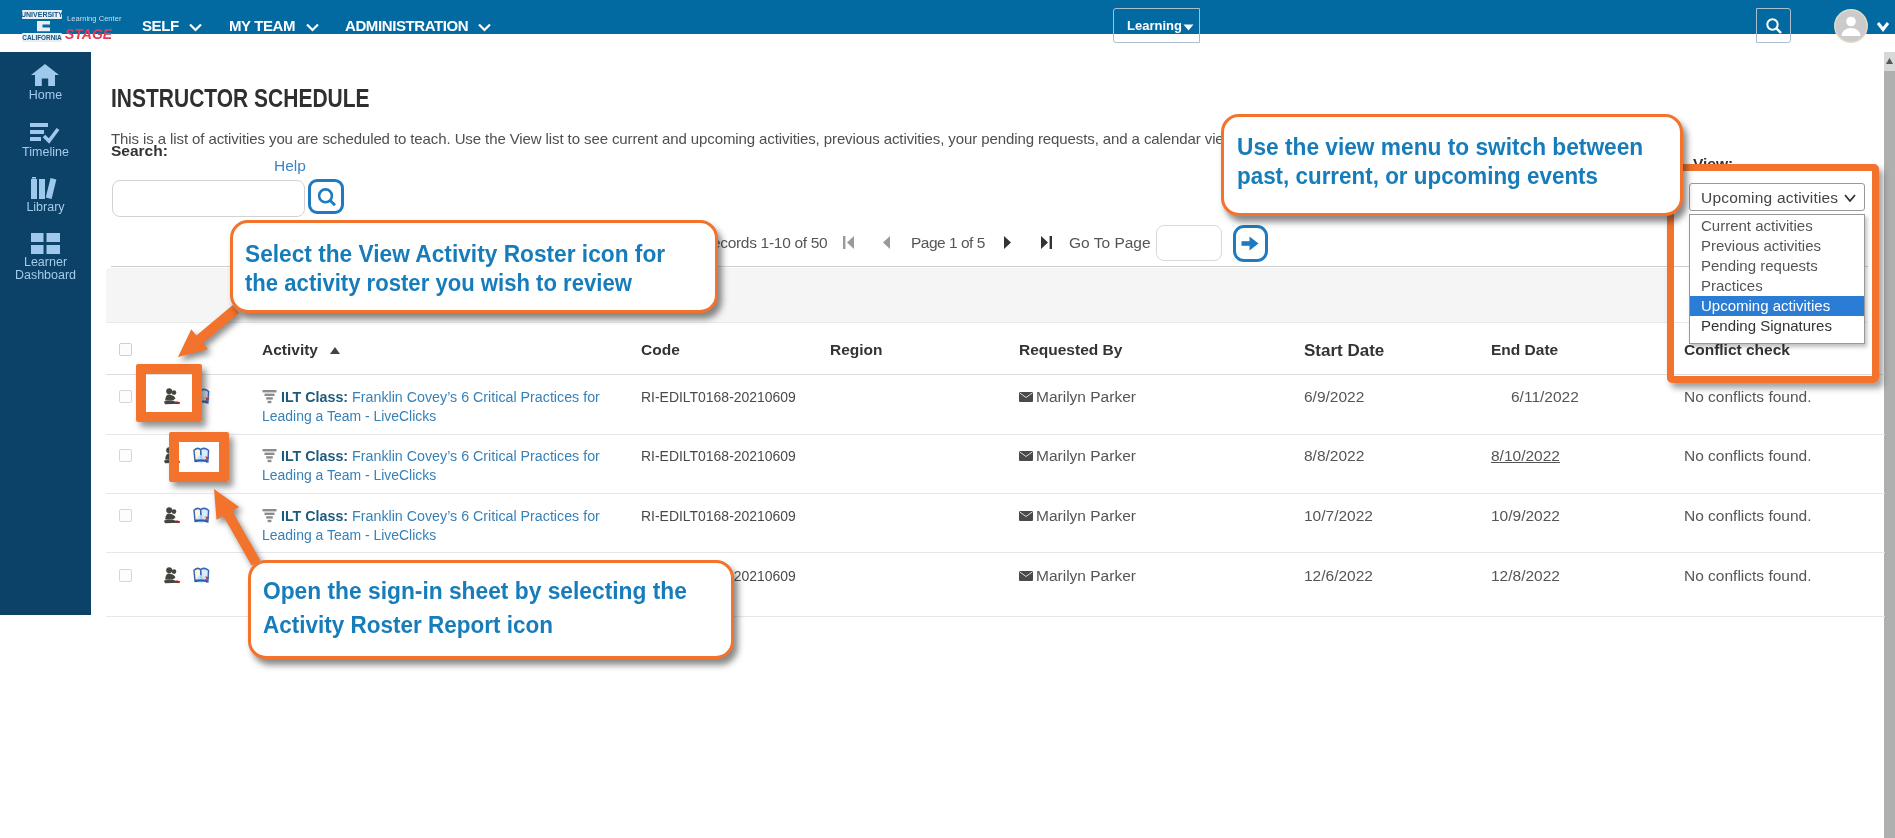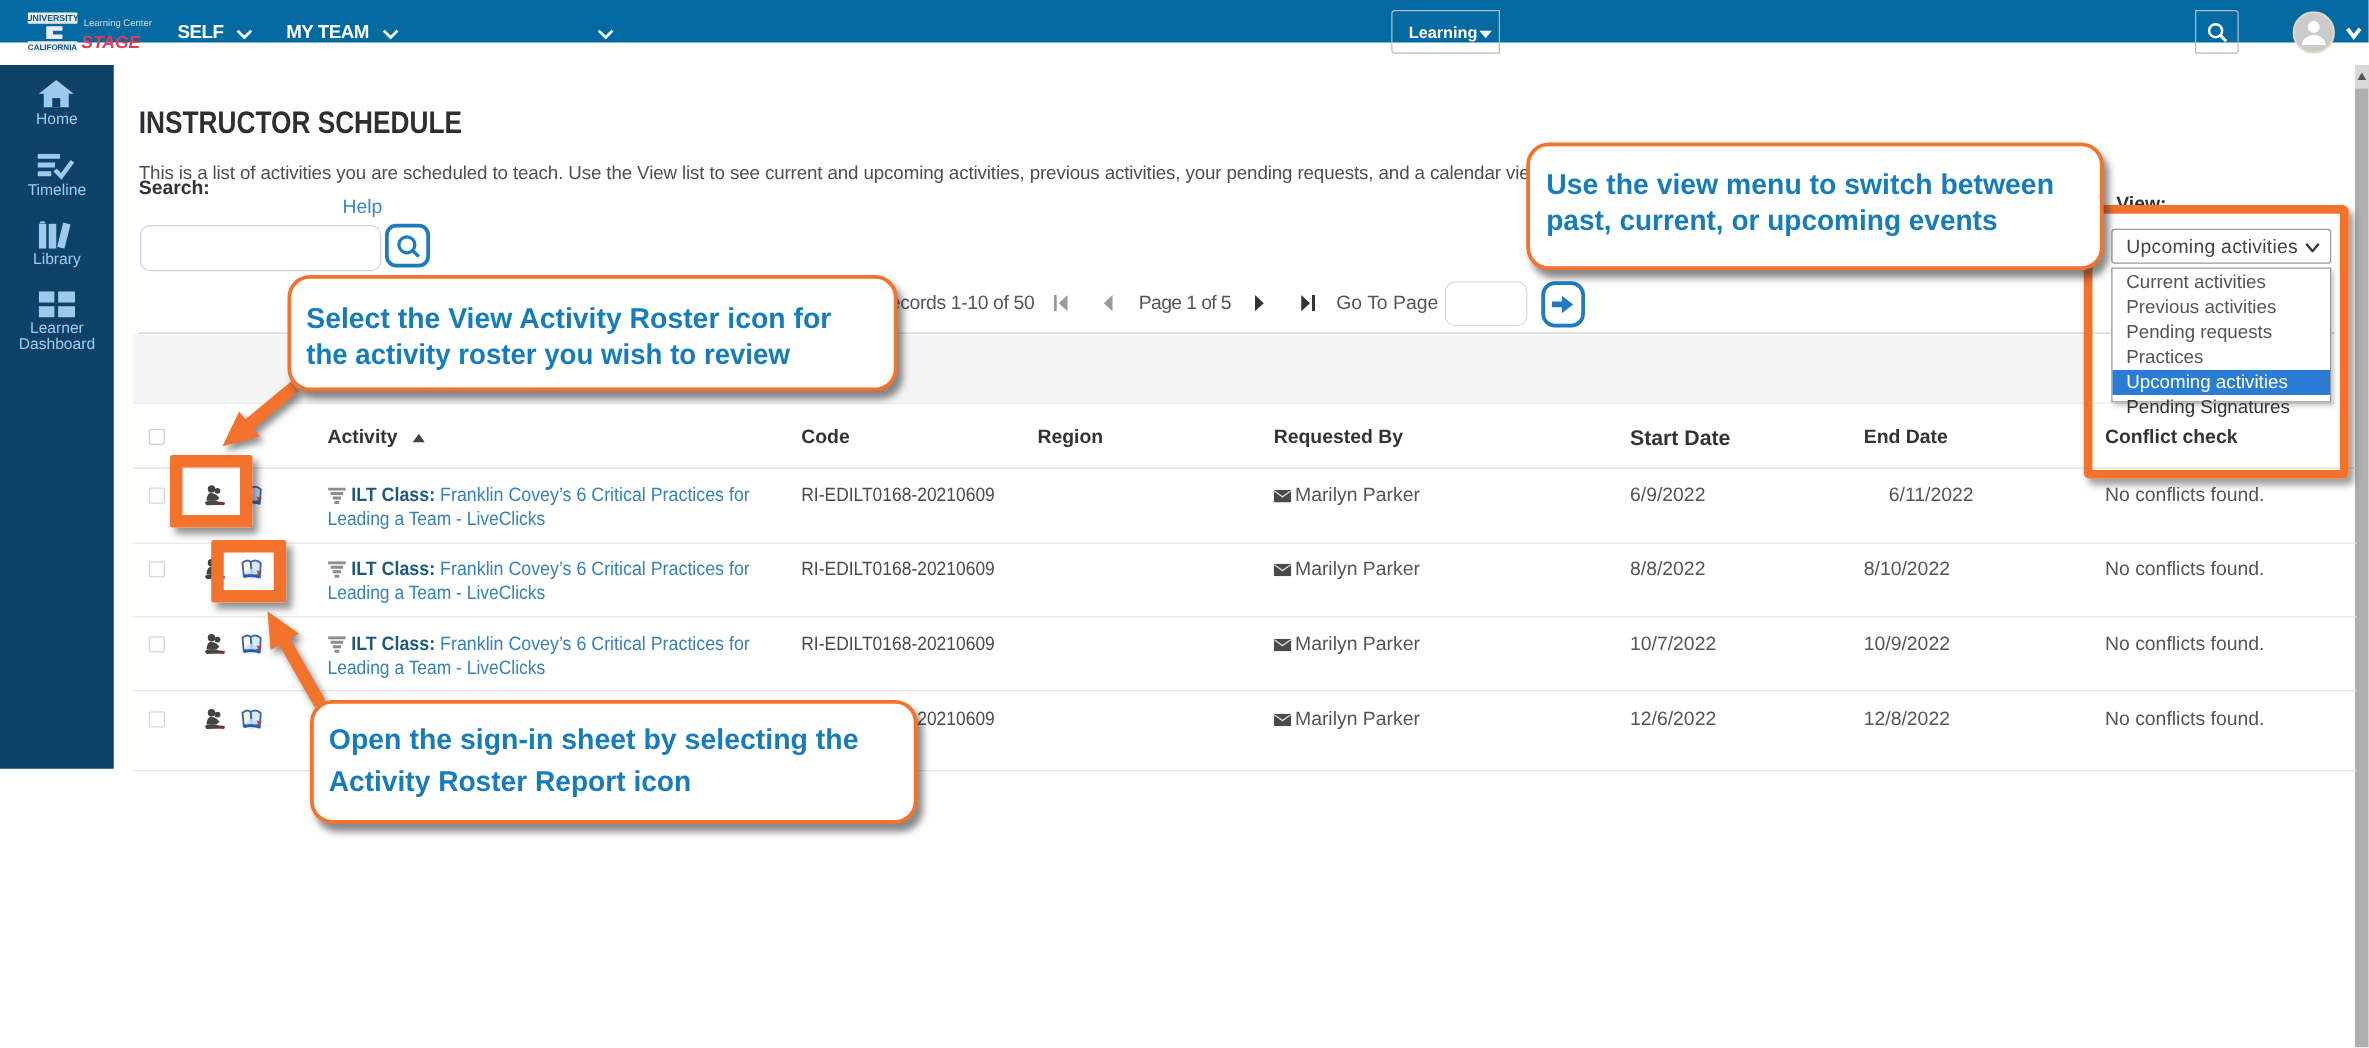--- a/index.html
+++ b/index.html
@@ -52,20 +52,21 @@
     <text x="43" y="29.5" font-size="14" font-weight="bold" font-style="italic" fill="#e43a57" font-family="Liberation Sans">STAGE</text>
   </svg>
   <div class="navitem" style="left:142px;">SELF</div>
   <svg class="navchev" style="left:188px; top:23px;" width="15" height="9">
         <path d="M2 1.5 L7.5 7 L13 1.5" stroke="#fff" stroke-width="2.2" fill="none"></path>
       </svg>
   <div class="navitem" style="left:229px;">MY TEAM</div>
   <svg class="navchev" style="left:305px; top:23px;" width="15" height="9">
         <path d="M2 1.5 L7.5 7 L13 1.5" stroke="#fff" stroke-width="2.2" fill="none"></path>
       </svg>
+  <div class="navitem" style="left:345px;">ADMINISTRATION</div>
   <svg class="navchev" style="left:477px; top:23px;" width="15" height="9">
         <path d="M2 1.5 L7.5 7 L13 1.5" stroke="#fff" stroke-width="2.2" fill="none"></path>
       </svg>
 
   <div class="abs" style="left:1113px; top:8px; width:87px; height:35px; border:1px solid #a9bfd0; border-radius:3px 0 0 3px;">
     <span style="position:absolute; left:13px; top:9px; color:#fff; font-size:13px; font-weight:bold;">Learning</span>
     <svg style="position:absolute; left:69px; top:15px;" width="11" height="7">
           <path d="M0.5 0.5 L10.5 0.5 L5.5 6.5 Z" fill="#fff"></path>
         </svg>
   </div>
@@ -232,21 +233,21 @@
       </svg>
 <div class="t" style="left:281px; top:447px; font-size:15.5px; transform:scaleX(.92); transform-origin:left top;"><span style="font-weight:bold; color:#1d5a7d;">ILT Class: </span><span style="color:#3781b9;">Franklin Covey’s 6 Critical Practices for</span></div>
 <div class="t" style="left:262px; top:466px; font-size:15.5px; color:#3781b9; transform:scaleX(.9); transform-origin:left top;">Leading a Team - LiveClicks</div>
 <div class="t" style="left:641px; top:447px; font-size:15.5px; color:#4a4a4a; transform:scaleX(.9); transform-origin:left top;">RI-EDILT0168-20210609</div>
 <svg class="abs" style="left:1019px; top:451px;" width="14" height="10" viewBox="0 0 14 10">
         <rect x="0" y="0" width="14" height="10" fill="#4a4a4a" rx="1"></rect>
         <path d="M0.5 0.8 L7 5.5 L13.5 0.8" stroke="#ddd" stroke-width="1" fill="none"></path>
       </svg>
 <div class="t" style="left:1036px; top:447px; font-size:15.5px; color:#555;">Marilyn Parker</div>
 <div class="t" style="left:1304px; top:447px; font-size:15.5px; color:#555;">8/8/2022</div>
-<div class="t" style="left:1491px; top:447px; font-size:15.5px; color:#555;">8/10/2022</div>
+<div class="t" style="left:1491px; top:447px; font-size:15.5px; color:#555;text-decoration:underline;">8/10/2022</div>
 <div class="t" style="left:1684px; top:447px; font-size:15.5px; color:#555;">No conflicts found.</div>
 <div class="abs" style="left:119px; top:509px; width:13px; height:13px; border:1px solid #d6d6d6; border-radius:2px; background:#fdfdfd;"></div>
 <svg class="abs" style="left:163px; top:507px;" width="18" height="17" viewBox="0 0 18 17">
         <circle cx="6.2" cy="3.2" r="3" fill="#45453f"></circle>
         <circle cx="11" cy="4.6" r="2.3" fill="#45453f"></circle>
         <path d="M2.2 12.5 C2.5 7.5 4.5 6.2 6.5 6.5 C9 6.8 11.5 8 12.5 10.5 L10 12.5 Z" fill="#45453f"></path>
         <path d="M0.8 13.8 C4 12.2 8 12.0 11.5 13.2 C13.5 13.8 15.5 14.6 16.8 15.8 L2.2 16.2 Z" fill="#45453f"></path>
         <path d="M13.5 13.2 L17.2 14.2 L16.2 16.2 L12.8 15.6 Z" fill="#8f2e27"></path>
       </svg>
 <svg class="abs" style="left:192px; top:507px;" width="19" height="17" viewBox="0 0 19 17">
@@ -307,21 +308,21 @@
 <div class="t" style="left:1684px; top:567px; font-size:15.5px; color:#555;">No conflicts found.</div>
 </div>
 
 <div class="t" style="left:1693px; top:155px; font-size:15.5px; font-weight:bold; color:#333;">View:</div>
 <div class="abs" style="left:1689px; top:183px; width:176px; height:28px; border:1px solid #999; border-radius:3px; background:#fff;">
   <span style="position:absolute; left:11px; top:5px; font-size:15.5px; letter-spacing:0.2px; color:#444;">Upcoming activities</span>
   <svg style="position:absolute; right:8px; top:10px;" width="12" height="8">
         <path d="M1 1 L6 7 L11 1" stroke="#333" stroke-width="1.8" fill="none"></path>
       </svg>
 </div>
-<div class="abs" style="left:1689px; top:214px; width:176px; height:108px; border:1px solid #999; background:#fff; box-shadow:2px 3px 4px rgba(0,0,0,.25);">
+<div class="abs" style="left:1689px; top:214px; width:176px; height:130px; border:1px solid #999; background:#fff; box-shadow:2px 3px 4px rgba(0,0,0,.25);">
   <div style="position:absolute; left:0; top:1px; width:174px; height:20px; font-size:15px; color:#555; padding-left:11px; line-height:20px;">Current activities</div>
   <div style="position:absolute; left:0; top:21px; width:174px; height:20px; font-size:15px; color:#555; padding-left:11px; line-height:20px;">Previous activities</div>
   <div style="position:absolute; left:0; top:41px; width:174px; height:20px; font-size:15px; color:#555; padding-left:11px; line-height:20px;">Pending requests</div>
   <div style="position:absolute; left:0; top:61px; width:174px; height:20px; font-size:15px; color:#555; padding-left:11px; line-height:20px;">Practices</div>
   <div style="position:absolute; left:0; top:81px; width:174px; height:20px; font-size:15px; color:#fff; background:#2b7cd4; padding-left:11px; line-height:20px;">Upcoming activities</div>
   <div style="position:absolute; left:0; top:101px; width:174px; height:20px; font-size:15px; color:#333; padding-left:11px; line-height:20px;">Pending Signatures</div>
 </div>
 
 <div class="abs" style="left:1667px; top:164px; width:212px; height:219px; border:7px solid #f3722c; border-radius:5px; box-shadow:4px 5px 6px rgba(40,40,40,.45);"></div>
 

